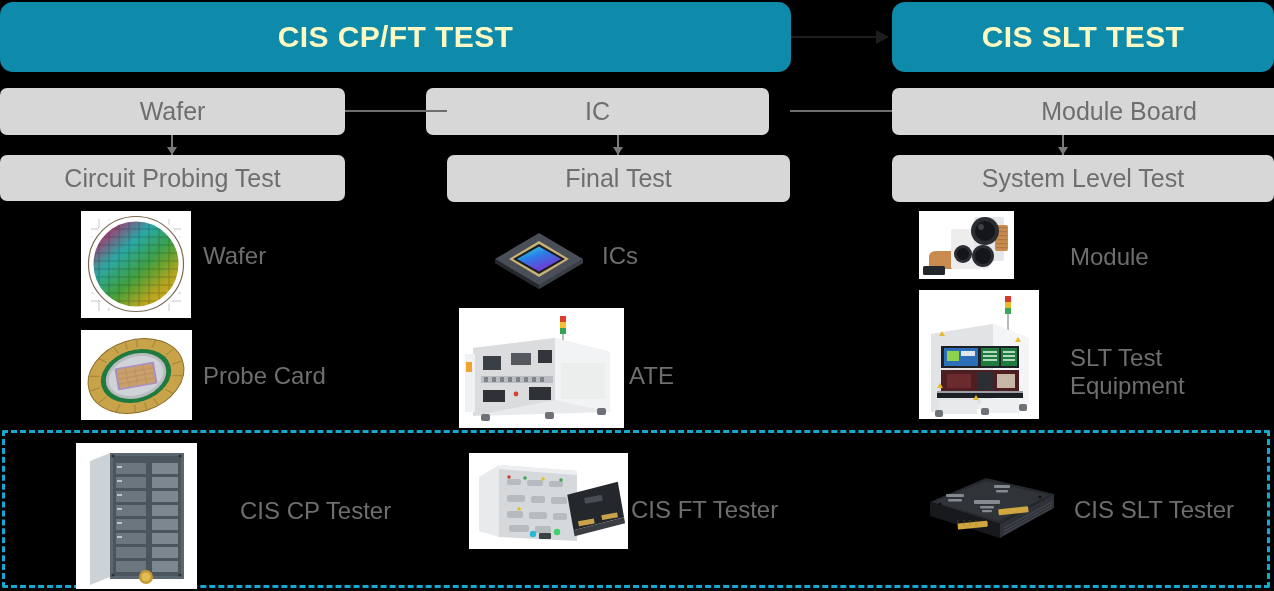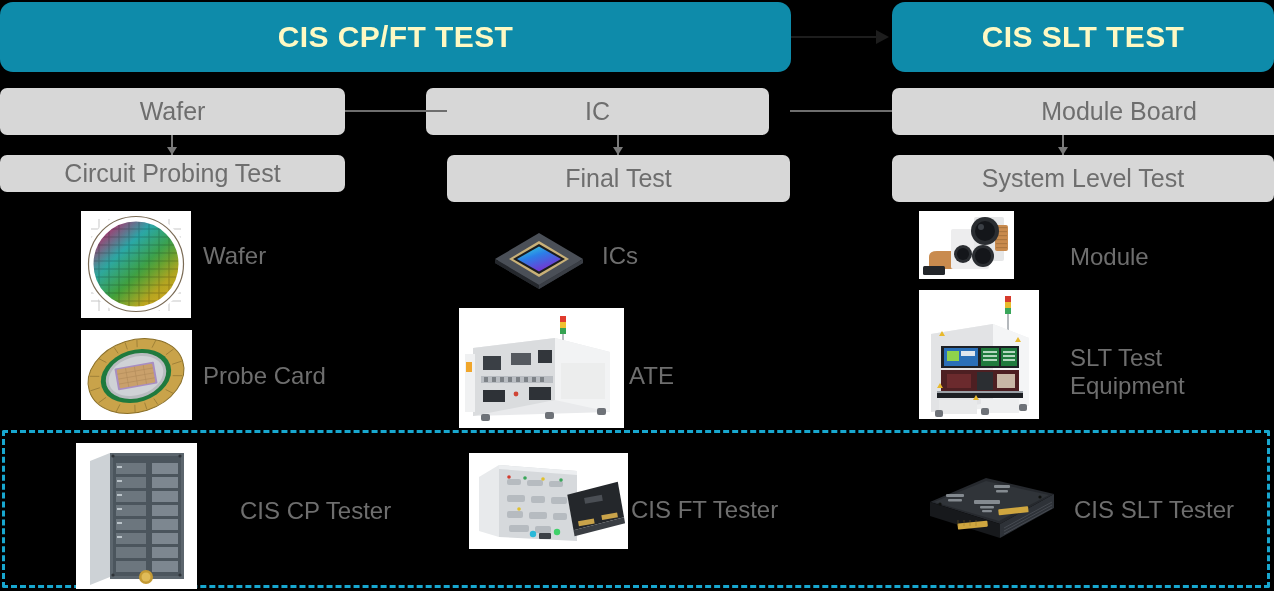--- a/index.html
+++ b/index.html
@@ -137,21 +137,21 @@
 
   <div class="v-line" style="left:171px; top:135px; height:20px;"></div>
   <div class="arrow-head-down" style="left:167px; top:147px;"></div>
 
   <div class="v-line" style="left:617px; top:135px; height:20px;"></div>
   <div class="arrow-head-down" style="left:613px; top:147px;"></div>
 
   <div class="v-line" style="left:1062px; top:135px; height:20px;"></div>
   <div class="arrow-head-down" style="left:1058px; top:147px;"></div>
 
-  <div class="gray-box" style="left:0px; top:155px; width:345px; height:37px;">
+  <div class="gray-box" style="left:0px; top:155px; width:345px; height:46px;">
     <span>Circuit Probing Test</span>
   </div>
 
   <div class="gray-box" style="left:447px; top:155px; width:343px; height:47px;text-align:right;">
     <span>Final Test</span>
   </div>
 
   <div class="gray-box" style="left:892px; top:155px; width:382px; height:47px;">
     <span>System Level Test</span>
   </div>

